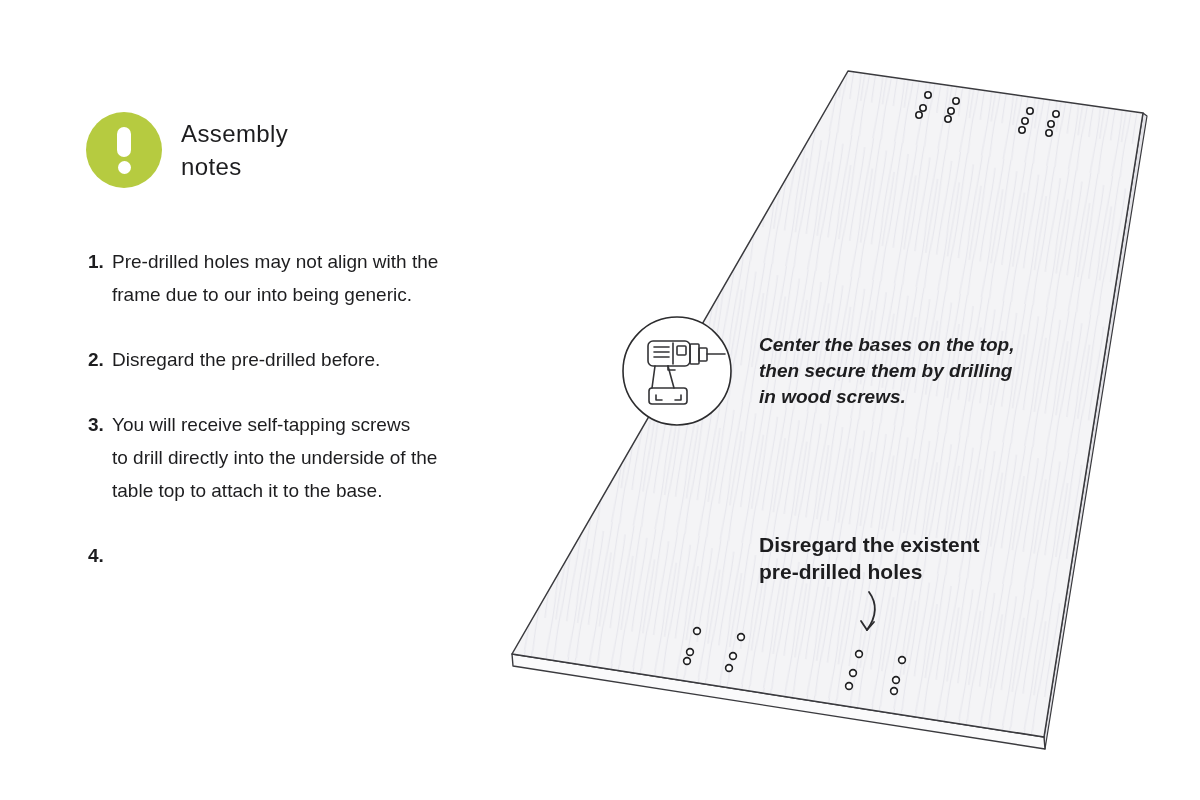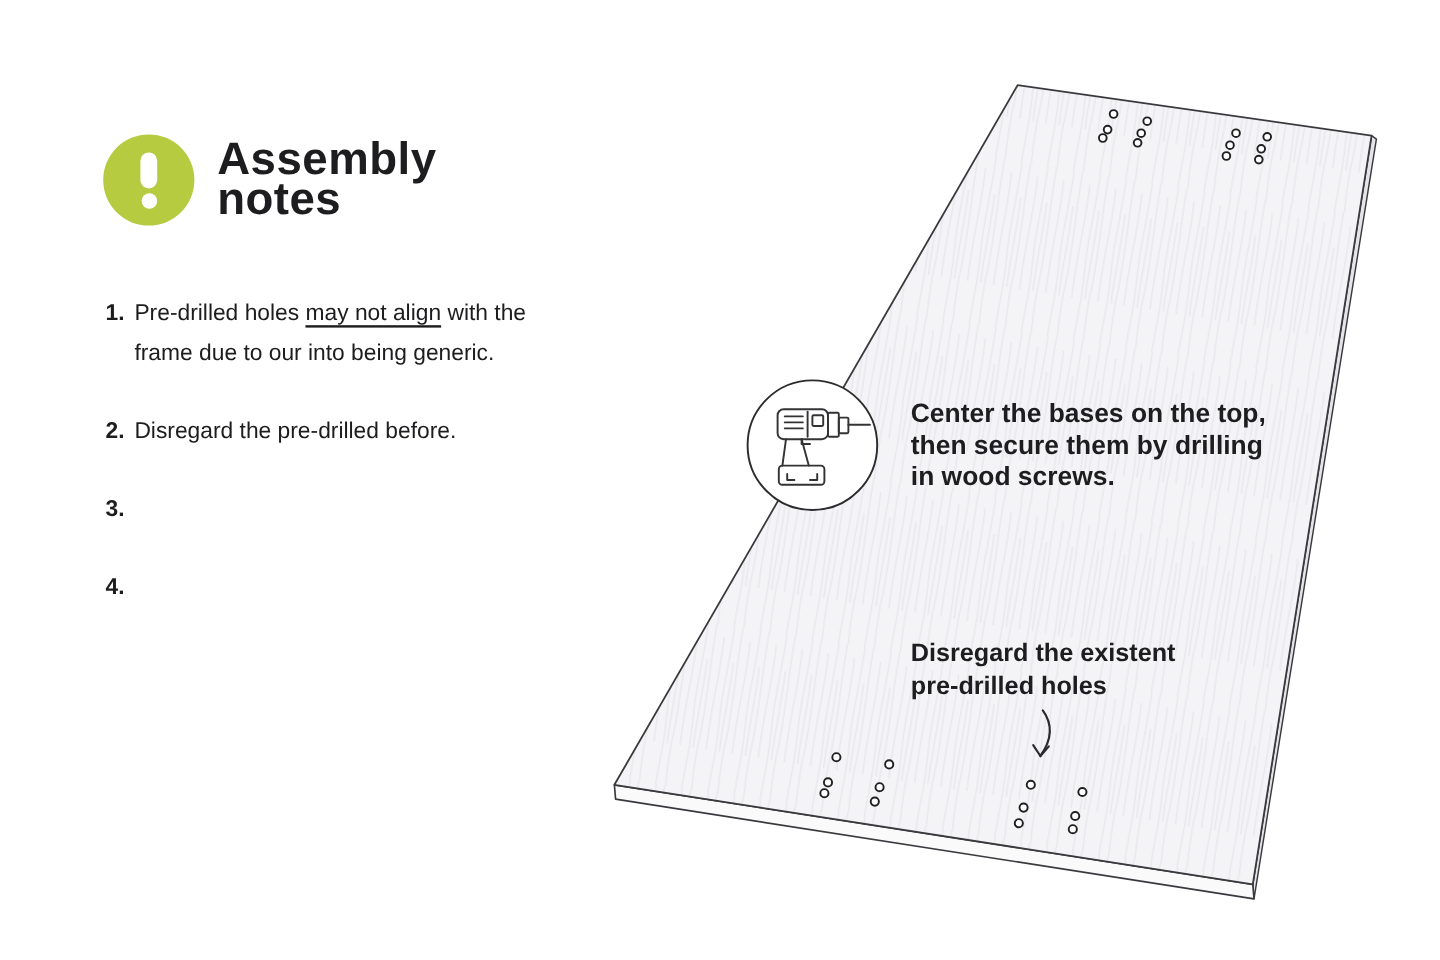--- a/index.html
+++ b/index.html
@@ -24,37 +24,37 @@
   .brand-badge{
     position:absolute;left:86px;top:112px;width:76px;height:76px;border-radius:50%;
     background:var(--c-accent);display:flex;flex-direction:column;align-items:center;
     justify-content:center;gap:4px;padding-bottom:0;box-sizing:border-box;
   }
   .brand-badge .bar{width:14px;height:30px;background:#fff;border-radius:7px;}
   .brand-badge .dot{width:13px;height:13px;background:#fff;border-radius:50%;}
 
   .title{
     position:absolute;left:181px;top:117px;margin:0;
-    font-size:38px;line-height:33px;font-weight:700;letter-spacing:.4px;
+    font-size:24px;line-height:33px;font-weight:400;letter-spacing:.4px;
     color:var(--c-ink);white-space:pre-line;
   }
 
   .notes{
     position:absolute;left:88px;top:245px;width:400px;margin:0;padding:0;list-style:none;
     font-size:19px;line-height:33px;color:var(--c-ink);
   }
   .notes li{display:flex;margin:0 0 32px 0;}
   .notes .num{flex:0 0 24px;font-weight:700;}
   .notes .txt{white-space:pre-line;}
-  .notes .u{text-decoration:underline;text-decoration-thickness:1.5px;text-underline-offset:4px;}
+  .notes .u{text-decoration-thickness:1.5px;text-underline-offset:4px;}
 
   
   .note-center{
     position:absolute;left:759px;top:332px;width:300px;
-    font-size:22px;line-height:26px;font-weight:700;color:var(--c-ink);white-space:pre-line;
+    font-size:19px;line-height:26px;font-weight:700;color:var(--c-ink);white-space:pre-line;font-style:italic;
   }
   .note-disregard{
     position:absolute;left:759px;top:531px;width:260px;
     font-size:21px;line-height:27px;font-weight:700;color:var(--c-ink);white-space:pre-line;
   }
 
   
   .grain-bg{fill:var(--c-surface);}
   .grain-line{fill:none;stroke:var(--c-grain);stroke-width:1.1;}
   .surface{fill:url(#grain);stroke:var(--c-line);stroke-width:1.5;stroke-linejoin:round;}
@@ -160,20 +160,23 @@
       <span class="num">1.</span>
       <span class="txt"><span>Pre-drilled holes </span><span class="u">may not align</span><span> with the
 frame due to our into being generic.</span></span>
     </li>
     <li>
       <span class="num">2.</span>
       <span class="txt"><span>Disregard the pre-drilled before.</span><span class="u"></span><span></span></span>
     </li>
     <li>
       <span class="num">3.</span>
+      <span class="txt"><span>You will receive self-tapping screws
+</span><span class="u">to drill directly</span><span> into the underside of the
+table top to attach it to the base.</span></span>
     </li>
     <li>
       <span class="num">4.</span>
     </li>
   </ol>
 
   <div class="note-center">Center the bases on the top,
 then secure them by drilling
 in wood screws.</div>
   <div class="note-disregard">Disregard the existent

